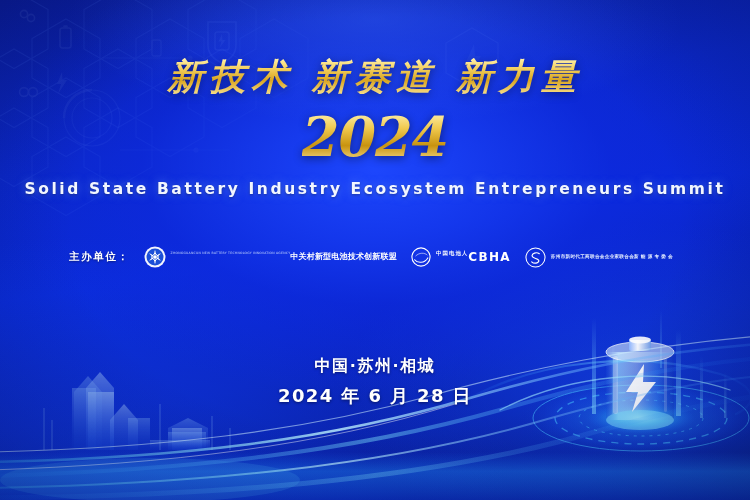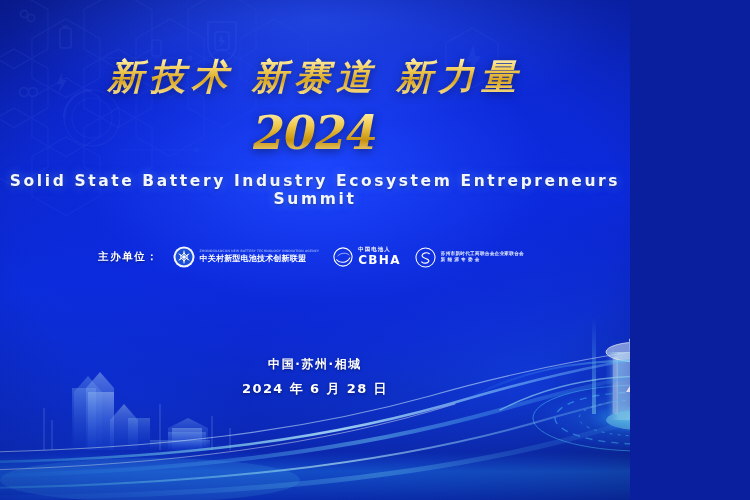--- a/index.html
+++ b/index.html
@@ -2,21 +2,21 @@
 <html><head>
 <meta charset="utf-8">
 <style>
   html,body{margin:0;padding:0;}
   body{
     width:750px;height:500px;overflow:hidden;
     font-family:"DejaVu Sans","Liberation Sans",sans-serif;
     background:#0a1f9e;
   }
   .poster{
-    position:relative;width:630px;height:500px;overflow:hidden;
+    position:relative;width:750px;height:500px;overflow:hidden;
     background:
       radial-gradient(ellipse 520px 300px at 50% 34%, rgba(30,72,255,.95) 0%, rgba(14,42,225,.55) 45%, rgba(8,26,170,0) 75%),
       radial-gradient(ellipse 420px 240px at 85% 78%, rgba(22,80,255,.55) 0%, rgba(10,30,180,0) 70%),
       radial-gradient(ellipse 600px 320px at 12% 92%, rgba(18,70,240,.45) 0%, rgba(8,26,160,0) 70%),
       linear-gradient(170deg,#0a1d9c 0%,#0b28c8 28%,#0a2ad8 48%,#0a23bb 68%,#071a8e 88%,#06155f 100%);
   }
 
   
   .layer{position:absolute;inset:0;pointer-events:none;}
   .hexes{opacity:.30;}
@@ -42,21 +42,21 @@
     line-height:1;
   }
 
   .titlerow{
     margin-top:16px;
     display:flex;align-items:center;justify-content:center;gap:10px;
     white-space:nowrap;
   }
   .year{
     font-family:"DejaVu Serif","Liberation Serif",serif;
-    font-size:46px;font-weight:700;font-style:italic;
+    font-size:54px;font-weight:700;font-style:italic;
     letter-spacing:-1px;
     background:linear-gradient(180deg,#fff4b8 0%,#f0c94e 34%,#c8930f 66%,#f8e299 100%);
     -webkit-background-clip:text;background-clip:text;
     color:transparent;-webkit-text-fill-color:transparent;
     filter:drop-shadow(0 2px 5px rgba(0,0,0,.45));
     line-height:1;
   }
   .maintitle{
     font-size:36px;font-weight:700;color:#ffffff;
     letter-spacing:3px;line-height:1;
@@ -73,36 +73,36 @@
   .organizers{
     position:absolute;left:0;right:8px;top:246px;
     display:flex;align-items:center;justify-content:center;gap:14px;
   }
   .org-label{
     font-size:10.5px;font-weight:700;color:#ffffff;letter-spacing:1.6px;
     text-shadow:0 1px 2px rgba(0,0,0,.4);
   }
   .org{display:flex;align-items:center;gap:5px;}
   .org-mark{flex:0 0 auto;display:block;}
-  .org-text{display:flex;flex-direction:column;justify-content:center;line-height:1.25;}
+  .org-text{display:flex;justify-content:center;line-height:1.25;}
   .org-en{font-size:3.1px;color:#cfe0ff;letter-spacing:.25px;white-space:nowrap;opacity:.9;}
   .org-cn{font-size:8px;font-weight:700;color:#ffffff;letter-spacing:.2px;white-space:nowrap;}
   .org-cn2{font-size:5.4px;font-weight:700;color:#ffffff;letter-spacing:1.1px;white-space:nowrap;}
   .org-abbr{font-size:12px;font-weight:700;color:#ffffff;letter-spacing:1.3px;}
   .org-sm{font-size:4.6px;font-weight:700;color:#e8f0ff;letter-spacing:.3px;white-space:nowrap;}
 
   
   .venue{position:absolute;left:0;right:0;top:356px;text-align:center;}
   .venue-place{
-    font-size:12px;font-weight:700;color:#ffffff;letter-spacing:1.6px;
+    font-size:16px;font-weight:700;color:#ffffff;letter-spacing:1.6px;
     text-shadow:0 1px 3px rgba(0,0,0,.45);
   }
   .venue-date{
     margin-top:7px;
-    font-size:13px;font-weight:700;color:#ffffff;letter-spacing:1.4px;
+    font-size:18px;font-weight:700;color:#ffffff;letter-spacing:1.4px;
     text-shadow:0 1px 3px rgba(0,0,0,.45);
   }
 </style>
 </head>
 <body>
 
 <div class="poster">
 
   <svg class="layer hexes" width="750" height="500" viewBox="0 0 750 500">
     <defs>

